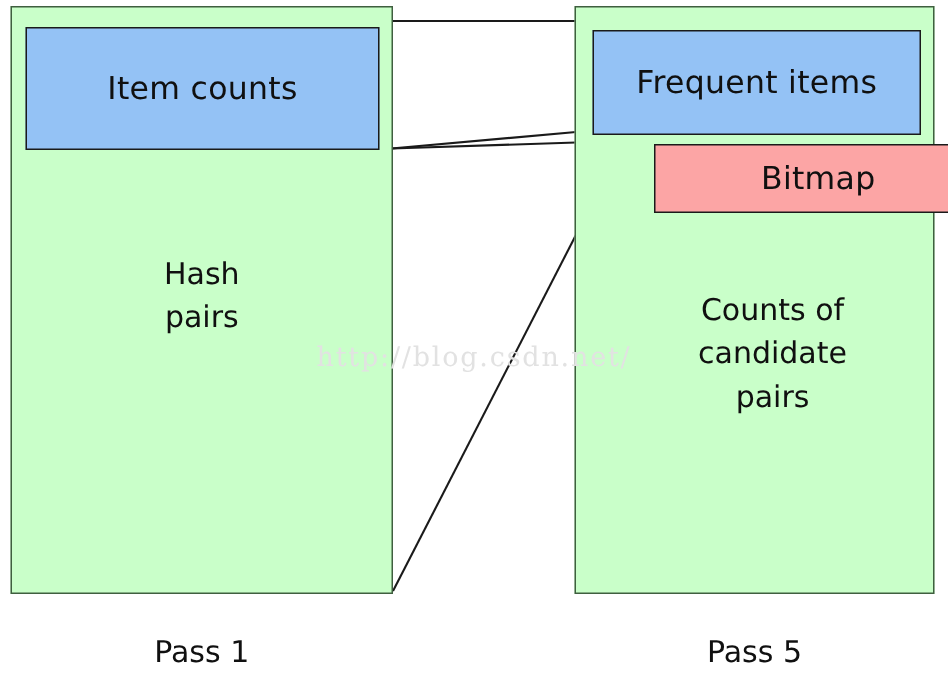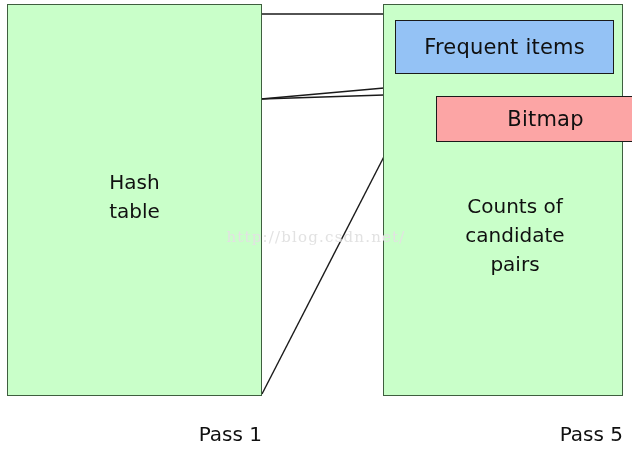--- a/index.html
+++ b/index.html
@@ -54,21 +54,21 @@
   #box-item-counts {
     left: 17px;
     top: 18px;
     width: 236px;
     height: 82px;
   }
   #box-frequent-items {
     left: 395px;
     top: 20px;
     width: 219px;
-    height: 54px;
+    height: 70px;
   }
   #box-bitmap {
     left: 395px;
     top: 96px;
     width: 219px;
     height: 46px;
   }
   .box-label {
     font-size: 21px;
     color: #101010;
@@ -89,42 +89,42 @@
     width: 255px;
   }
   #text-counts-candidate-pairs {
     left: 383px;
     top: 192px;
     width: 240px;
     padding-left: 12px;
   }
   .pass-label {
     position: absolute;
-    text-align: right;
+    text-align: center;
     font-size: 20px;
     color: #101010;
   }
   #label-pass1 {
     left: 7px;
     top: 422px;
     width: 255px;
   }
   #label-pass2 {
     left: 383px;
     top: 422px;
     width: 240px;
   }
   #watermark {
     position: absolute;
     left: 0px;
     top: 228px;
     width: 632px;
     text-align: center;
     font-family: "DejaVu Serif", serif;
-    font-size: 15px;
+    font-size: 18px;
     color: #e2e2e2;
     letter-spacing: 1.2px;
     pointer-events: none;
     user-select: none;
   }
   #connector-layer {
     position: absolute;
     left: 0;
     top: 0;
     width: 632px;
@@ -140,23 +140,26 @@
   <svg id="connector-layer" viewBox="0 0 632 458" width="632" height="458" xmlns="http://www.w3.org/2000/svg">
     <line x1="261" y1="14" x2="384" y2="14" stroke="#1a1a1a" stroke-width="1.4"></line>
     <line x1="261" y1="99" x2="384" y2="88" stroke="#1a1a1a" stroke-width="1.4"></line>
     <line x1="261" y1="99" x2="384" y2="95" stroke="#1a1a1a" stroke-width="1.4"></line>
     <line x1="262" y1="394" x2="392" y2="141" stroke="#1a1a1a" stroke-width="1.4"></line>
   </svg>
 
   <div class="panel" id="panel-pass1"></div>
   <div class="panel" id="panel-pass2"></div>
 
+  <div class="inner-box box-blue" id="box-item-counts">
+    <span class="box-label">Item counts</span>
+  </div>
 
   <div class="panel-text" id="text-hash-table">Hash
-table</div>
+pairs</div>
 
   <div class="inner-box box-blue" id="box-frequent-items">
     <span class="box-label">Frequent items</span>
   </div>
 
   <div class="inner-box box-orange" id="box-bitmap">
     <span class="box-label">Bitmap</span>
   </div>
 
   <div class="panel-text" id="text-counts-candidate-pairs">Counts of

